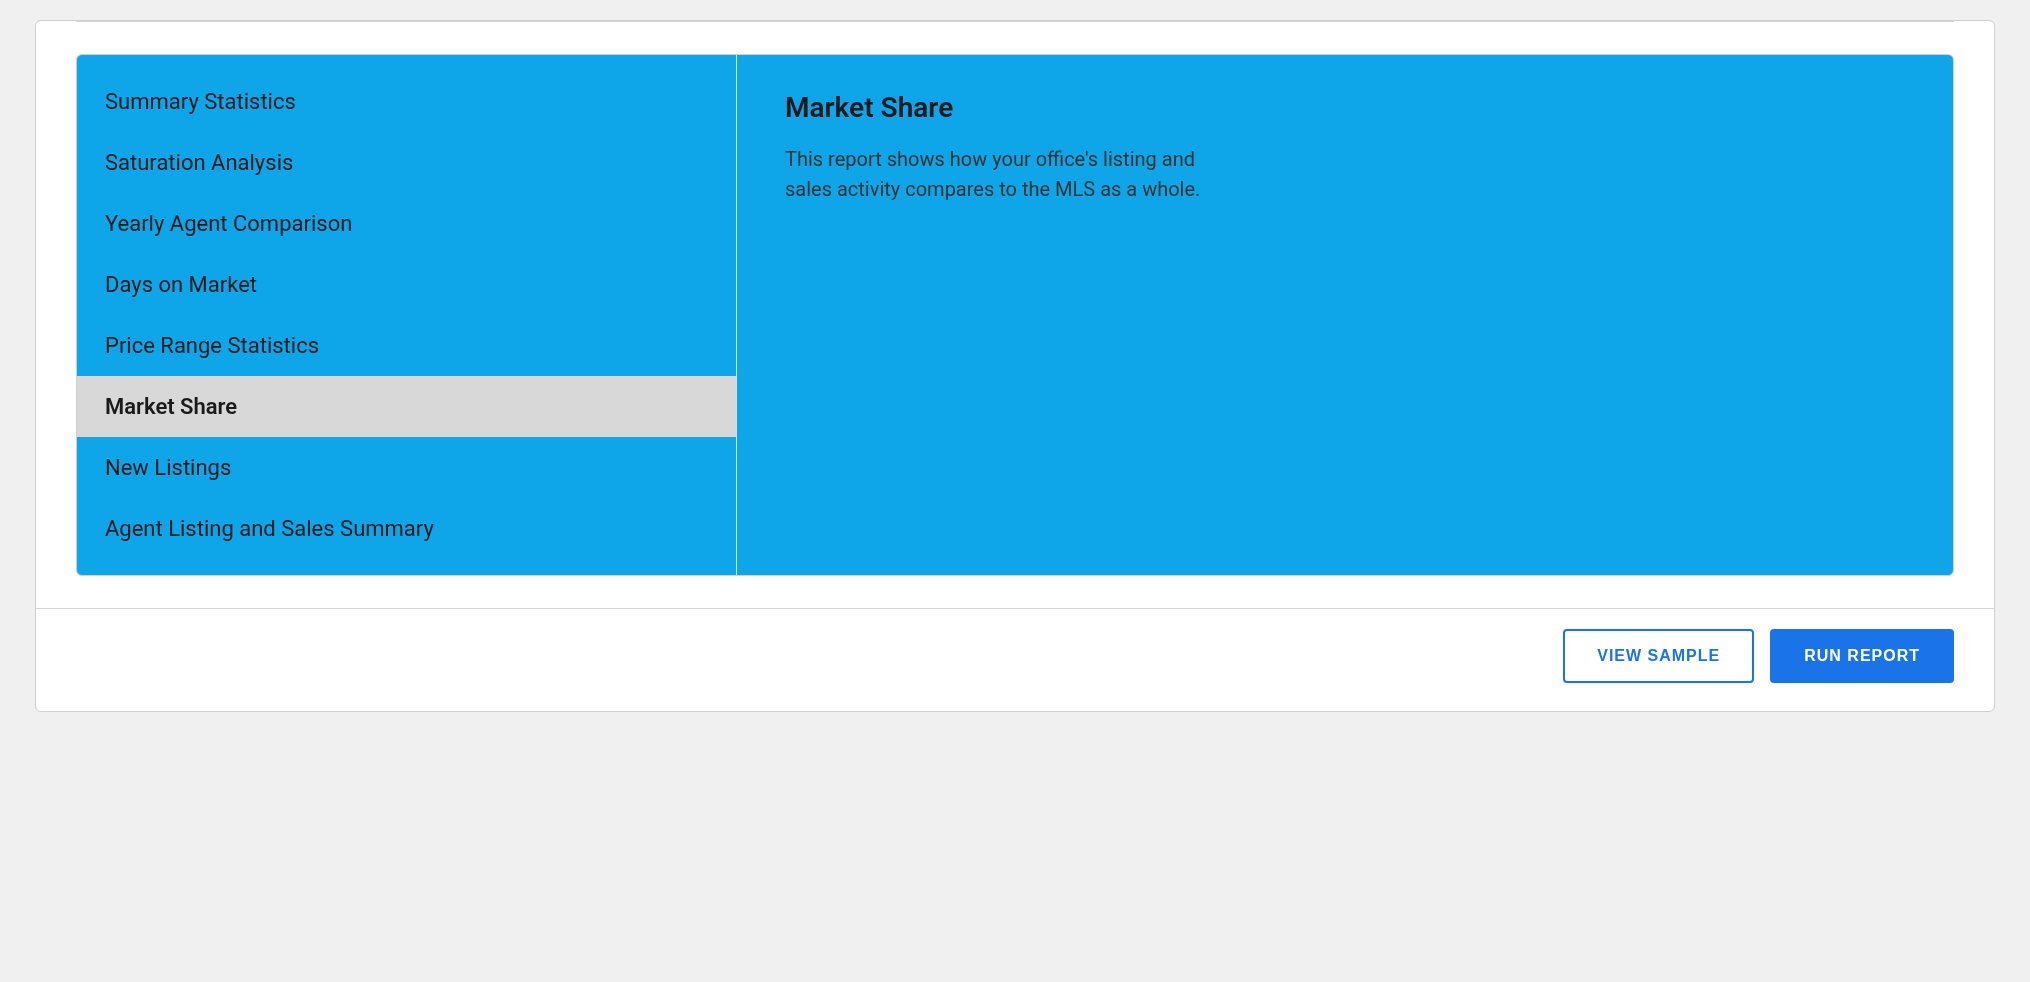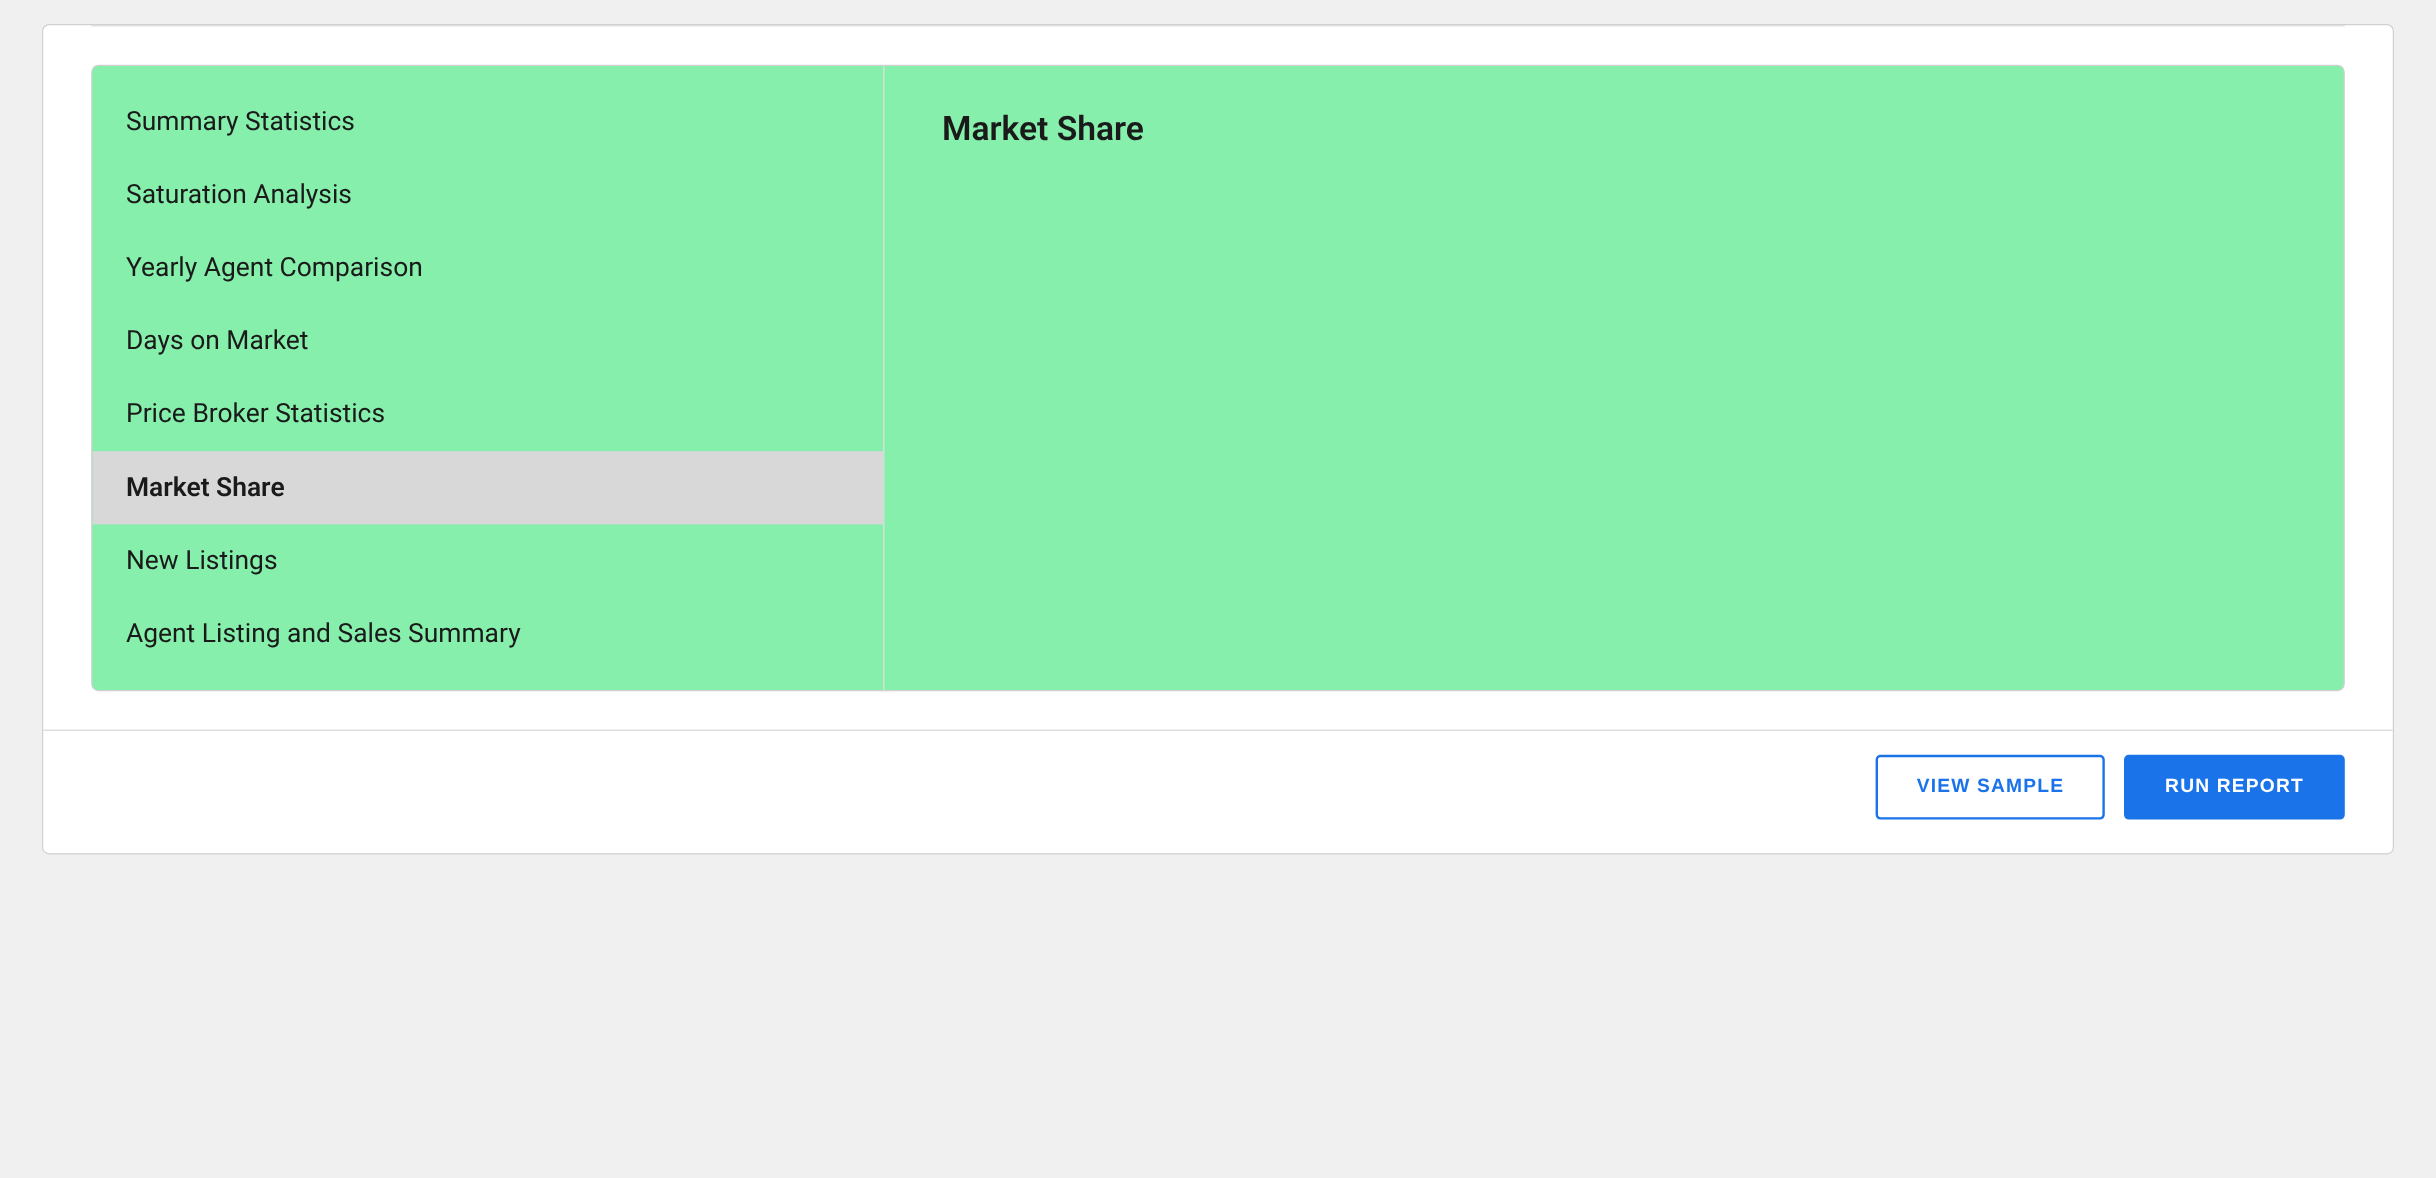--- a/index.html
+++ b/index.html
@@ -53,21 +53,21 @@
       height: 1px;
       background: #d5d5d5;
       margin: 0 40px;
     }
 
     .content-area {
       padding: 32px 40px;
     }
 
     .content-card {
-      background: #86efac;
+      background: #0ea5e9;
       border: 1px solid #d0d0d0;
       border-radius: 6px;
       display: flex;
       flex-direction: row;
       min-height: 480px;
       overflow: hidden;
     }
 
     .list-panel {
       flex: 0 0 660px;
@@ -153,28 +153,29 @@
 
     <div class="content-area">
       <div class="content-card">
 
         <div class="list-panel" id="list-panel">
 
         <div class="list-item">Summary Statistics</div>
             <div class="list-item">Saturation Analysis</div>
             <div class="list-item">Yearly Agent Comparison</div>
             <div class="list-item">Days on Market</div>
-            <div class="list-item">Price Broker Statistics</div>
+            <div class="list-item">Price Range Statistics</div>
             <div class="list-item selected">Market Share</div>
             <div class="list-item">New Listings</div>
             <div class="list-item">Agent Listing and Sales Summary</div>
           </div>
 
         <div class="detail-panel">
           <div class="detail-title">Market Share</div>
+          <div class="detail-description">This report shows how your office's listing and sales activity compares to the MLS as a whole.</div>
         </div>
 
       </div>
     </div>
 
     <div class="footer-area">
       <button class="btn-view-sample">VIEW SAMPLE</button>
       <button class="btn-run-report">RUN REPORT</button>
     </div>
 

